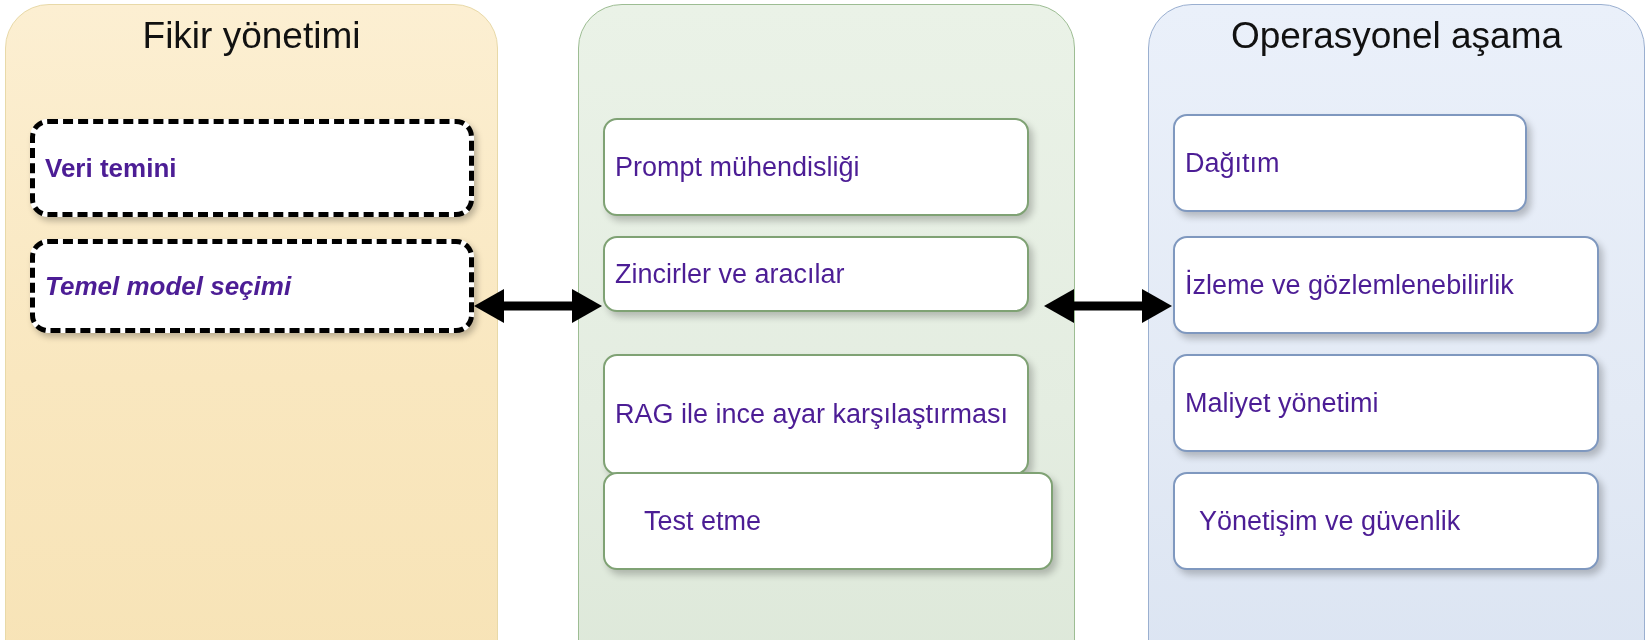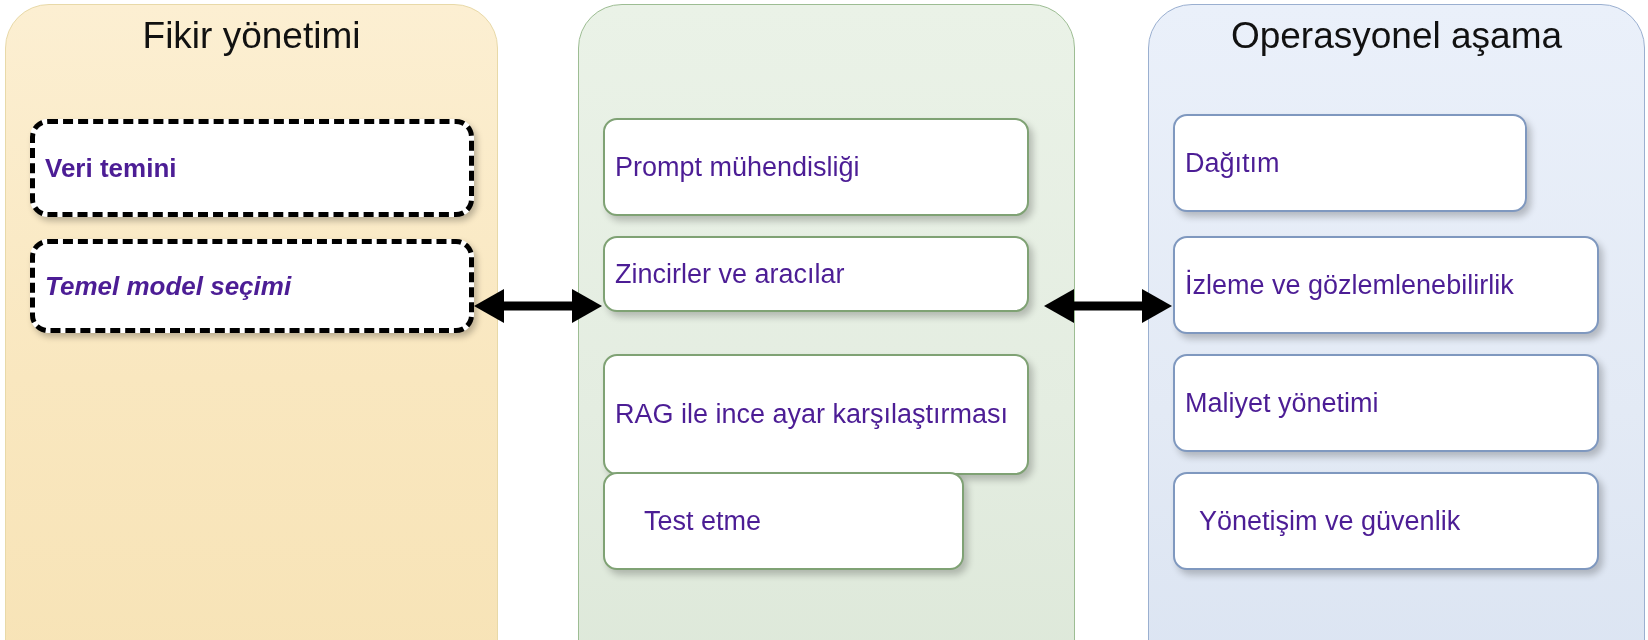--- a/index.html
+++ b/index.html
@@ -85,21 +85,21 @@
     </div>
 
     <div class="box green" style="left:24px;top:231px;width:426px;height:76px;">
       <span>Zincirler ve aracılar</span>
     </div>
 
     <div class="box green" style="left:24px;top:349px;width:426px;height:121px;">
       <span>RAG ile ince ayar karşılaştırması</span>
     </div>
 
-    <div class="box green" style="left:24px;top:467px;width:361px;height:98px;padding-left:39px;">
+    <div class="box green" style="left:24px;top:467px;width:450px;height:98px;padding-left:39px;">
       <span>Test etme</span>
     </div>
   </div>
 
   <div class="panel" id="panel-ops">
     <div class="p-title">Operasyonel aşama</div>
 
     <div class="box blue" style="left:24px;top:99px;width:354px;height:98px;margin-top:10px;">
       <span>Dağıtım</span>
     </div>

